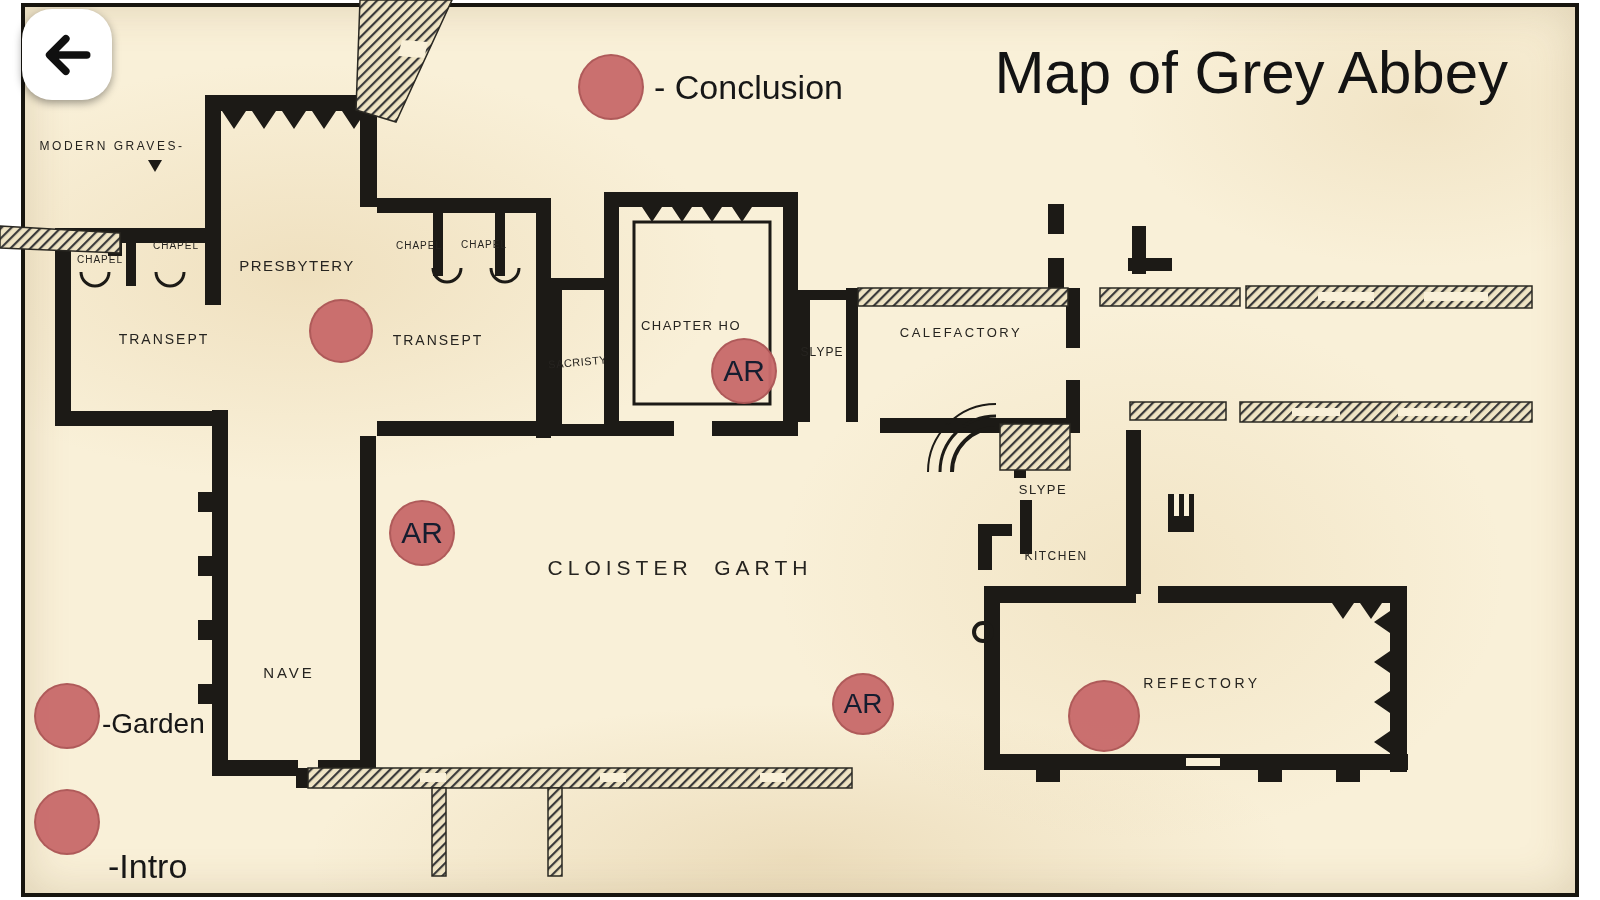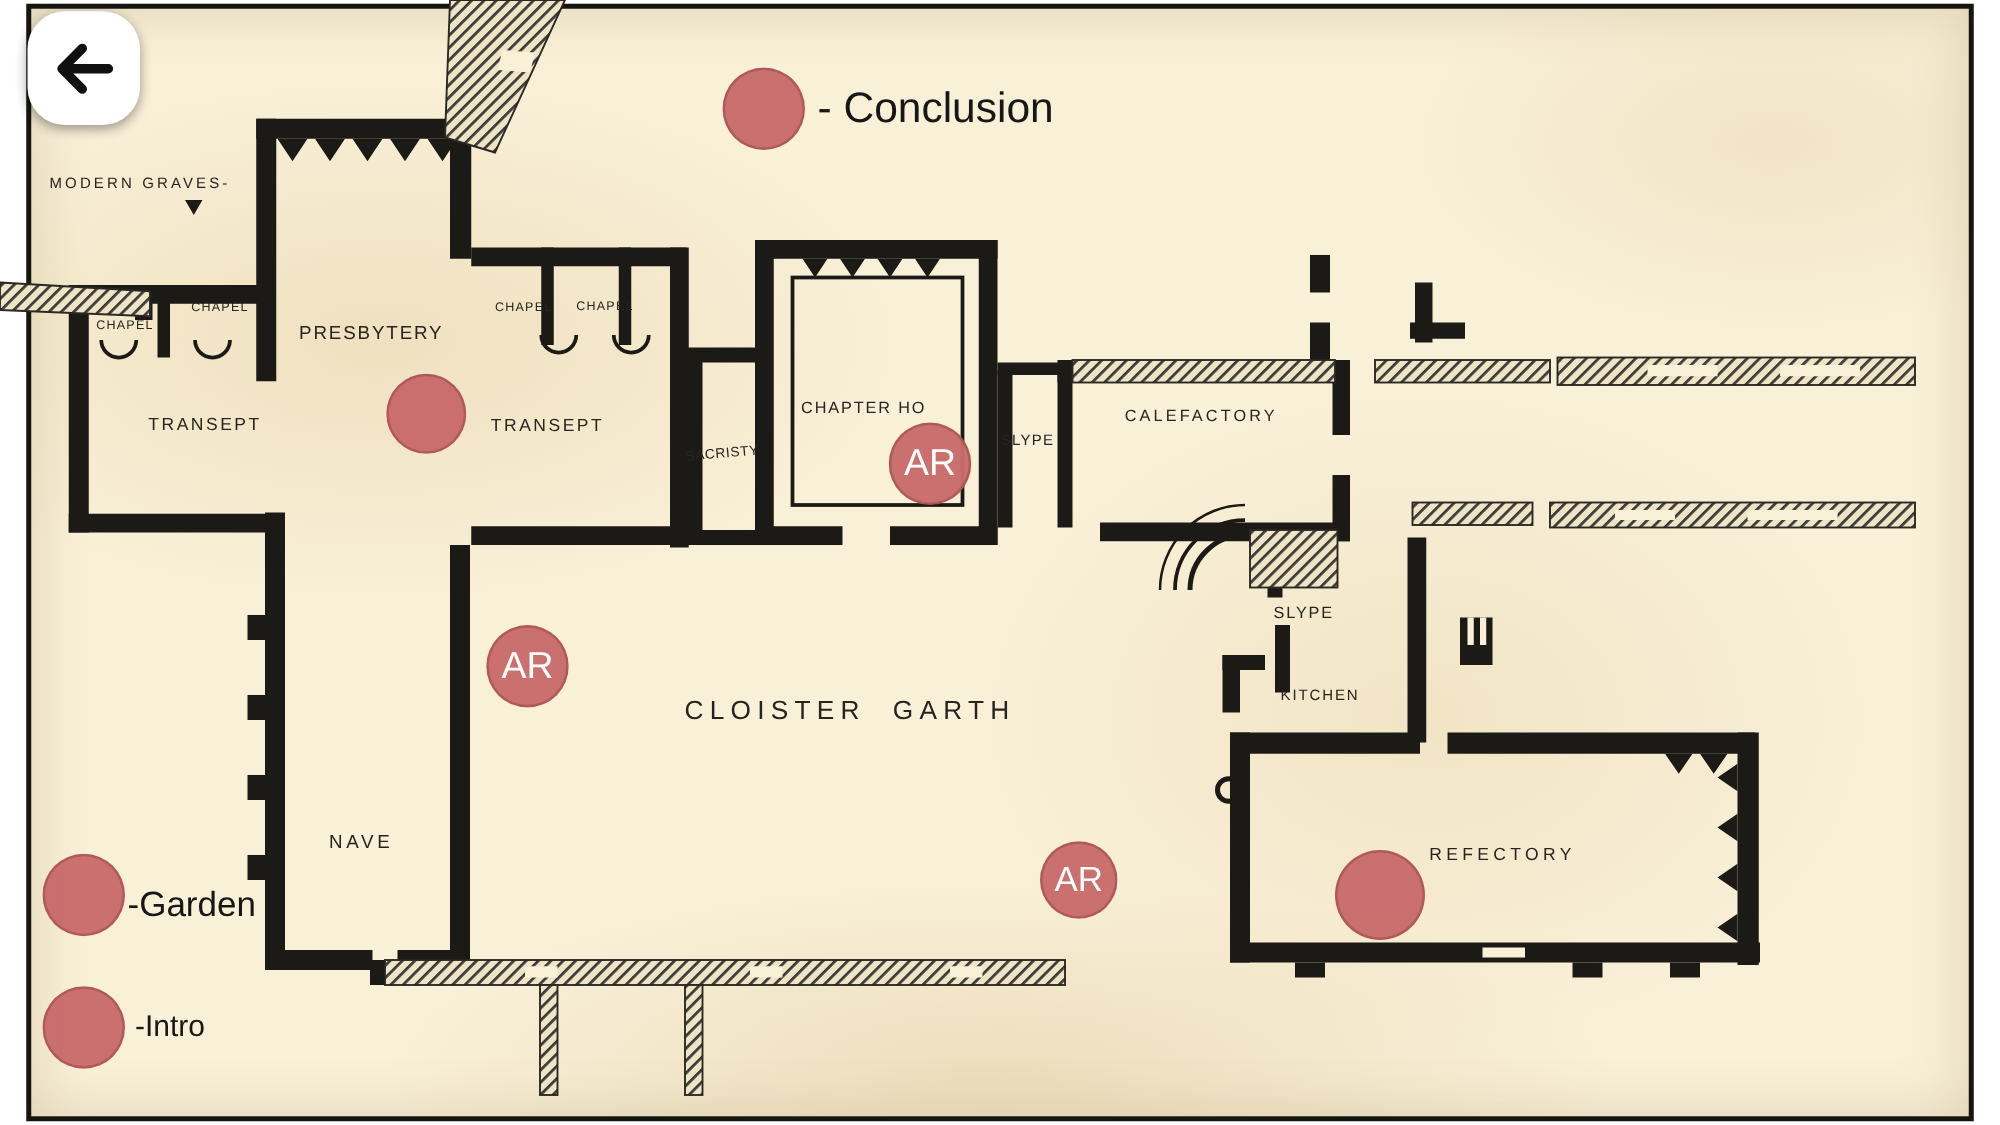--- a/index.html
+++ b/index.html
@@ -12,21 +12,21 @@
       radial-gradient(ellipse 700px 220px at 50% 96%, rgba(205,174,118,.28), transparent 70%),
       radial-gradient(ellipse 420px 220px at 90% 12%, rgba(210,180,124,.20), transparent 70%),
       #f9f0d8;
     border:4px solid #17150f;
     box-shadow: inset 0 0 46px rgba(120,90,40,.20);}
   .floor-plan{position:absolute;left:0;top:0;width:1600px;height:900px;}
   #markers{position:absolute;left:0;top:0;right:0;bottom:0;}
   .marker-circle{position:absolute;border-radius:50%;background:#c96c6c;
     border:2px solid rgba(110,35,35,.30);box-sizing:border-box;
     display:flex;align-items:center;justify-content:center;
-    color:#ffffff;cursor:pointer;opacity:.97;}
+    color:#0f172a;cursor:pointer;opacity:.97;}
   .marker-label{position:absolute;transform:translateY(-50%);color:#171717;white-space:nowrap;}
   .title{position:absolute;top:38px;right:92px;font-size:60px;color:#131313;}
   .back-btn{position:absolute;left:22px;top:9px;width:90px;height:91px;background:#ffffff;
     border-radius:30px;box-shadow:0 3px 9px rgba(0,0,0,.38);
     display:flex;align-items:center;justify-content:center;cursor:pointer;}
   text{font-family:"Liberation Sans",sans-serif;}
 </style>
 </head>
 <body>
 
@@ -187,23 +187,24 @@
       <div class="marker-circle" style="left: 578px; top: 54px; width: 66px; height: 66px; background: rgb(201, 108, 108);"></div>
       <div class="marker-label" style="left: 654px; top: 87px; font-size: 34px;">- Conclusion</div>
       <div class="marker-circle" style="left: 309px; top: 299px; width: 64px; height: 64px; background: rgb(201, 108, 108);"></div>
       <div class="marker-circle" style="left: 711px; top: 338px; width: 66px; height: 66px; background: rgb(201, 108, 108); font-size: 30px;">AR</div>
       <div class="marker-circle" style="left: 389px; top: 500px; width: 66px; height: 66px; background: rgb(201, 108, 108); font-size: 30px;">AR</div>
       <div class="marker-circle" style="left: 832px; top: 673px; width: 62px; height: 62px; background: rgb(201, 108, 108); font-size: 28px;">AR</div>
       <div class="marker-circle" style="left: 1068px; top: 680px; width: 72px; height: 72px; background: rgb(201, 108, 108);"></div>
       <div class="marker-circle" style="left: 34px; top: 683px; width: 66px; height: 66px; background: rgb(201, 108, 108);"></div>
       <div class="marker-label" style="left: 102px; top: 724px; font-size: 28px;">-Garden</div>
       <div class="marker-circle" style="left: 34px; top: 789px; width: 66px; height: 66px; background: rgb(201, 108, 108);"></div>
-      <div class="marker-label" style="left: 108px; top: 822px; font-size: 24px; text-align: center;">-Intro</div>
+      <div class="marker-label" style="left: 108px; top: 866px; font-size: 34px; text-align: center;">-Intro</div>
     </div>
 
   <div class="back-btn">
     <svg width="58" height="58" viewBox="0 0 100 100">
       <path d="M48,22 L20,50 L48,78 M22,50 L84,50" fill="none" stroke="#101010" stroke-width="13" stroke-linecap="round" stroke-linejoin="round"></path>
     </svg>
   </div>
 
+  <div class="title">Map of Grey Abbey</div>
 
 </div>
 
 </body></html>

